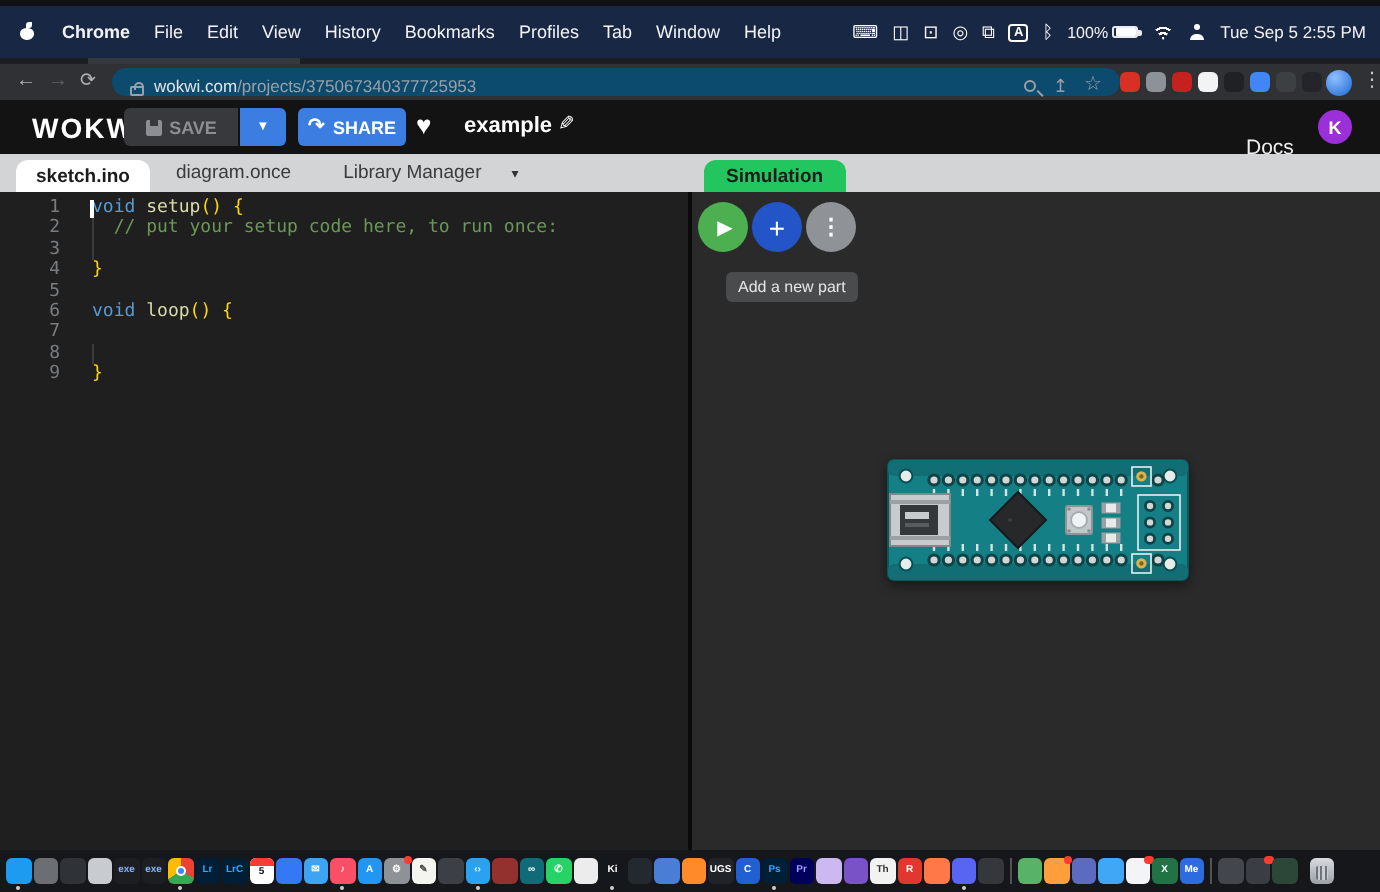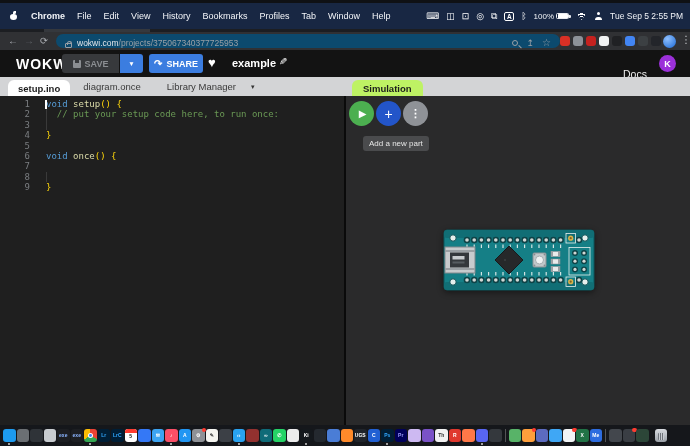--- a/index.html
+++ b/index.html
@@ -76,21 +76,21 @@
   .docs{position:absolute;left:623px;top:18px;font-size:10.5px;color:#eee}
   .avatar{position:absolute;left:659px;top:5px;width:17px;height:17px;border-radius:50%;background:#9b30d9;
     display:flex;align-items:center;justify-content:center;font-size:9px;font-weight:700;color:#fff}
 
   
   .tabrow{position:absolute;left:0;top:77px;width:690px;height:19px;background:#d3d4d6}
   .ed-tabs{position:absolute;left:0;bottom:0;display:flex;align-items:flex-end;height:19px}
   .ed-tab{height:19px;display:flex;align-items:center;padding:0 13px;font-size:9.5px;color:#3a3a3a;white-space:nowrap}
   .ed-tab.active{height:16px;background:#fff;border-radius:6px 6px 0 0;font-weight:700;color:#1c1c1c;margin-left:8px;padding:0 10px}
   .tab-caret{align-self:center;font-size:7px;color:#333;margin-left:2px}
-  .sim-tab{position:absolute;left:352px;bottom:0;height:16px;background:#bef264;border-radius:6px 6px 0 0;
+  .sim-tab{position:absolute;left:352px;bottom:0;height:16px;background:#22c55e;border-radius:6px 6px 0 0;
     padding:0 11px;display:flex;align-items:center;font-size:9.5px;font-weight:700;color:#1c1c1c}
 
   
   .editor{position:absolute;left:0;top:96px;width:344px;height:329px;background:#1f1f1f;
     font-family:"DejaVu Sans Mono",monospace;font-size:9px;padding-top:3px;cursor:text}
   .code-line{display:flex;height:10.4px;line-height:10.4px}
   .ln{width:30px;text-align:right;color:#7a7d80;flex:0 0 auto}
   .code-text{margin-left:16px;position:relative;white-space:pre}
   .indent-guide{position:absolute;left:0;top:0;width:1px;height:100%;background:#3a3a3a}
   .caret-bar{position:absolute;left:-1px;top:1px;width:1.5px;height:8.5px;background:#fff}
@@ -223,21 +223,21 @@
     </div>
     <span class="heart">♥</span>
     <span class="ptitle">example</span>
     <span class="pencil">✎</span>
     <span class="docs">Docs</span>
     <span class="avatar">K</span>
   </div>
 
   <div class="tabrow">
     <div class="ed-tabs">
-        <div class="ed-tab active">setup.ino</div>
+        <div class="ed-tab active">sketch.ino</div>
         <div class="ed-tab">diagram.once</div>
         <div class="ed-tab">Library Manager</div>
         <span class="tab-caret">▾</span>
       </div>
     <div class="sim-tab">
       <span>Simulation</span>
     </div>
   </div>
 
   <div class="editor">
@@ -256,21 +256,21 @@
       <div class="code-line">
         <span class="ln">4</span>
         <span class="code-text"><span class="tok-br">}</span></span>
       </div>
       <div class="code-line">
         <span class="ln">5</span>
         <span class="code-text"></span>
       </div>
       <div class="code-line">
         <span class="ln">6</span>
-        <span class="code-text"><span class="tok-kw">void</span><span class="tok-pl"> </span><span class="tok-fn">once</span><span class="tok-br">() {</span></span>
+        <span class="code-text"><span class="tok-kw">void</span><span class="tok-pl"> </span><span class="tok-fn">loop</span><span class="tok-br">() {</span></span>
       </div>
       <div class="code-line">
         <span class="ln">7</span>
       </div>
       <div class="code-line">
         <span class="ln">8</span>
         <span class="code-text"><span class="indent-guide"></span></span>
       </div>
       <div class="code-line">
         <span class="ln">9</span>

